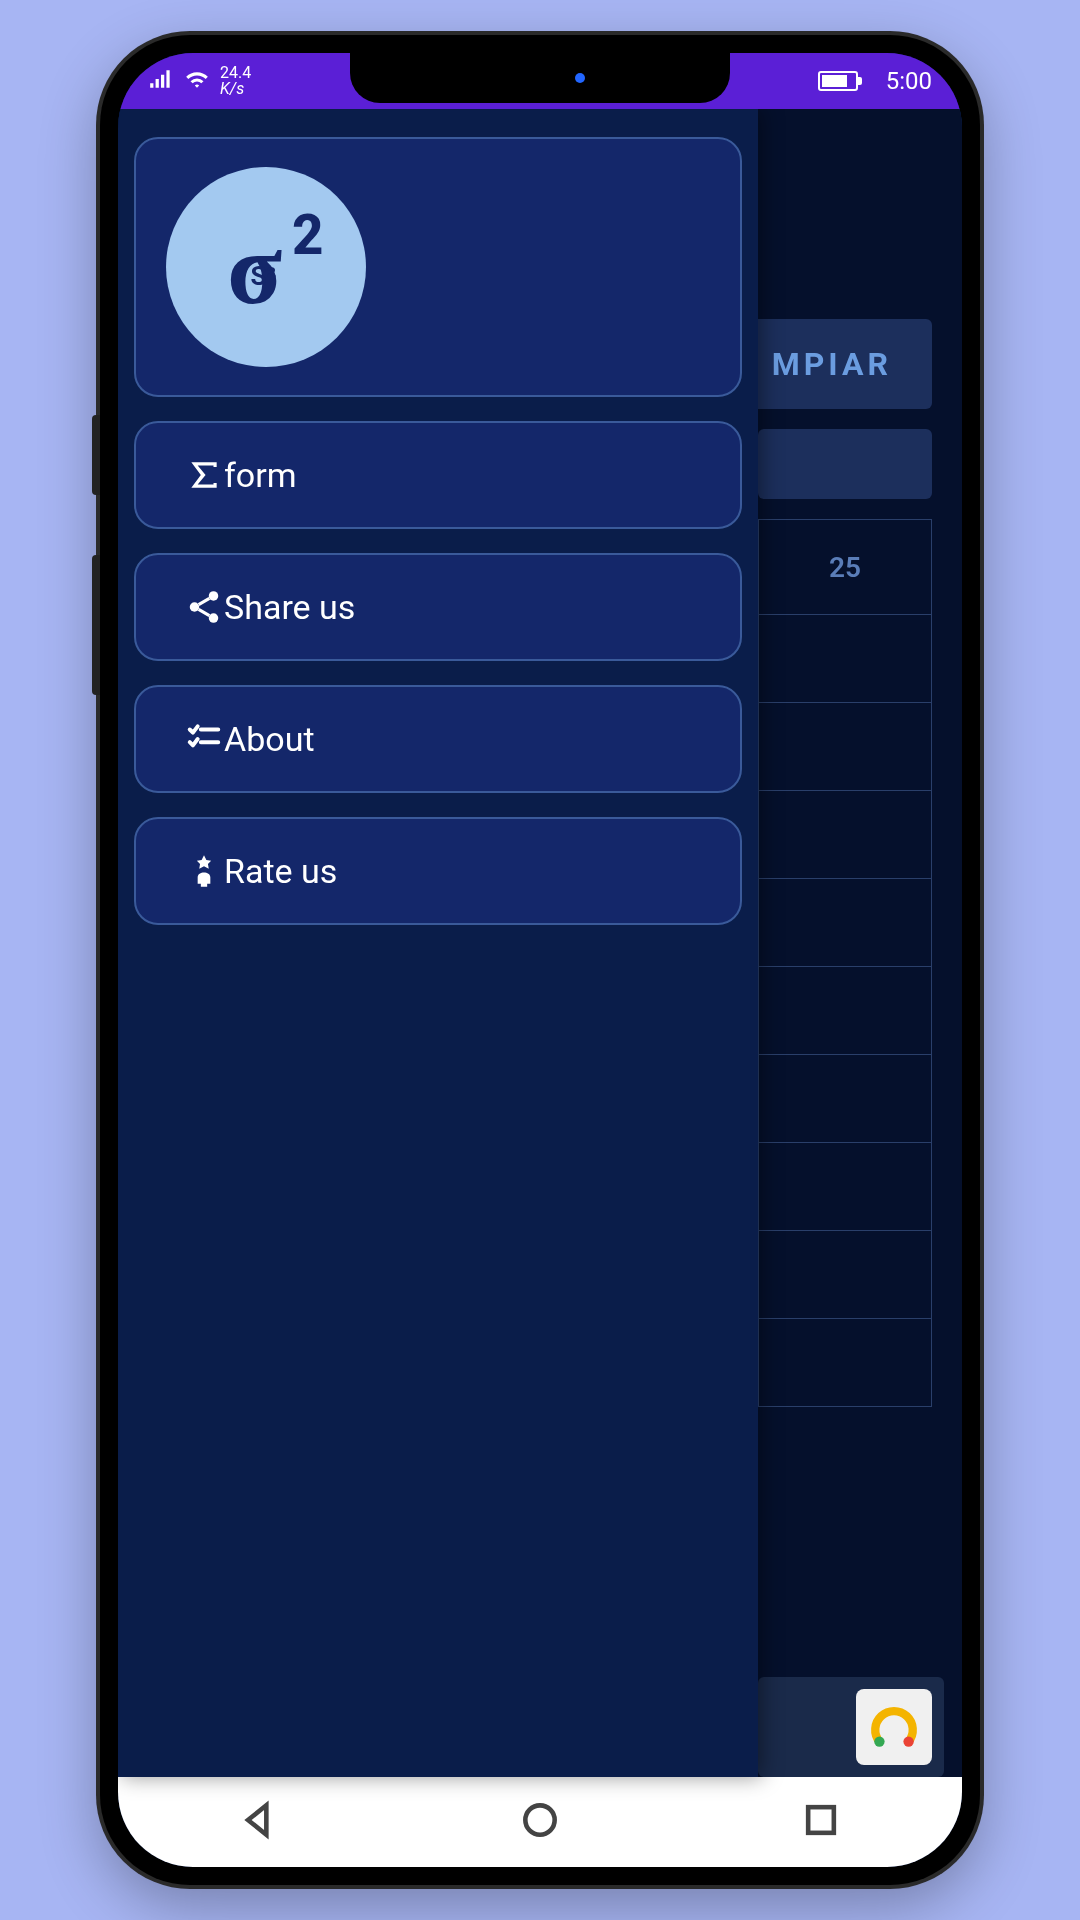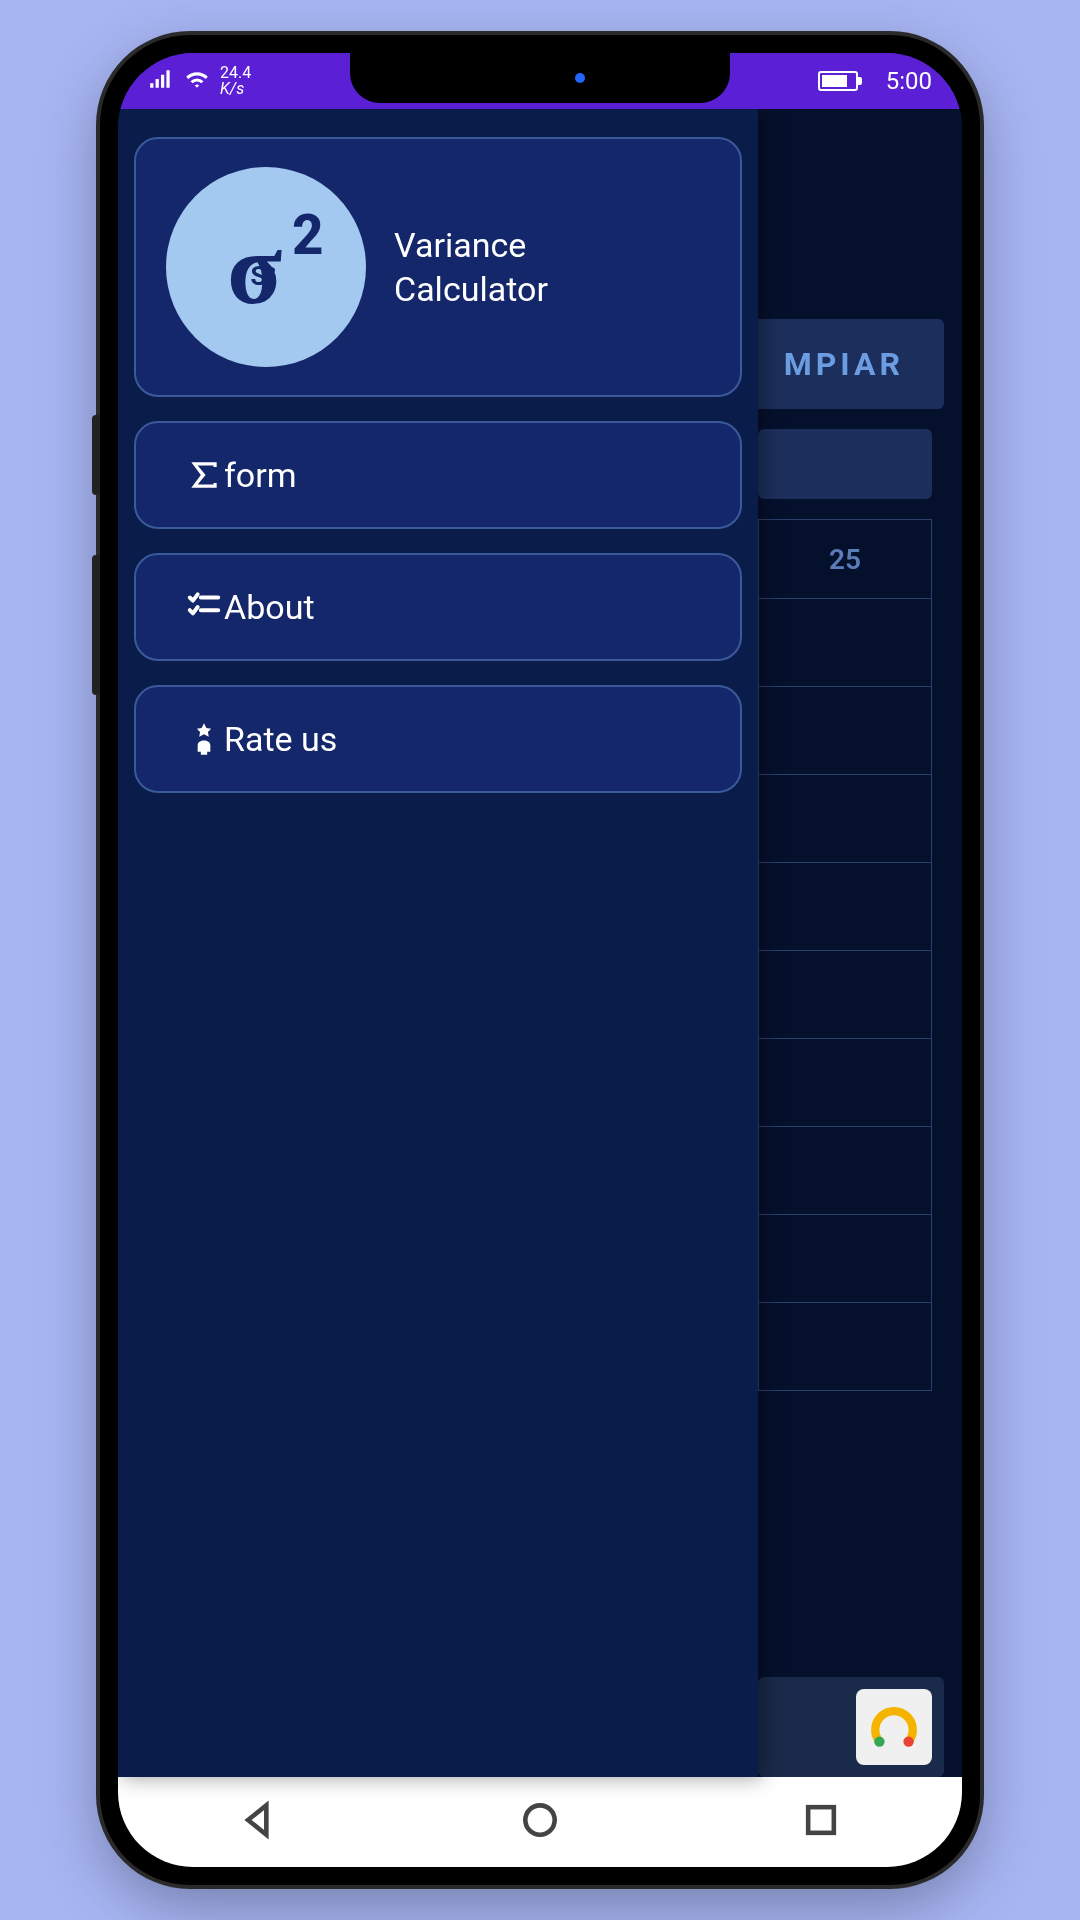--- a/index.html
+++ b/index.html
@@ -159,21 +159,21 @@
 }
 
 .bg-content {
   position: absolute;
   inset: 0;
   background: #05102c;
   color: #5a7db8;
 }
 .bg-btn {
   position: absolute;
-  right: 18px;
+  right: 30px;
   top: 210px;
   height: 90px;
   padding: 0 40px;
   background: #1c2f5c;
   color: #6b9de0;
   font-size: 32px;
   font-weight: 700;
   letter-spacing: 4px;
   display: flex;
   align-items: center;
@@ -189,21 +189,21 @@
   border-radius: 6px;
 }
 .bg-table {
   position: absolute;
   top: 410px;
   right: 30px;
   left: 640px;
   bottom: 340px;
 }
 .bg-cell-header {
-  height: 80px;
+  height: 96px;
   border: 1px solid #2a3f6a;
   display: flex;
   align-items: center;
   justify-content: center;
   font-size: 28px;
   font-weight: 600;
   color: #5a7db8;
 }
 .bg-row {
   height: 88px;
@@ -312,36 +312,43 @@
 
       <div class="drawer">
         <div class="header-card">
           <div class="logo-circle">
             <svg viewBox="0 0 100 100">
               <text x="20" y="78" font-size="78" font-weight="800" fill="#14276a" font-family="Georgia,serif">σ</text>
               <text x="38" y="64" font-size="20" font-weight="700" fill="#14276a">S²</text>
               <text x="70" y="40" font-size="42" font-weight="800" fill="#14276a">2</text>
             </svg>
           </div>
-          <div class="app-title">
-            <div>Variance</div>
-            <div>Calculator</div>
-          </div>
         </div>
 
         <div class="menu-item">
           <span class="menu-icon">
             <svg viewBox="0 0 24 24">
                 <path d="M4 4h16v3h-2V6H8l5 6-5 6h10v-1h2v3H4l6-8-6-8z"></path>
               </svg>
           </span>
           <span class="menu-label">form</span>
         </div>
 
 
+        <div class="menu-item">
+          <span class="menu-icon">
+            <svg viewBox="0 0 24 24">
+                <circle cx="18" cy="5" r="3"></circle>
+                <circle cx="6" cy="12" r="3"></circle>
+                <circle cx="18" cy="19" r="3"></circle>
+                <path d="M8.6 10.5l6.8-4M8.6 13.5l6.8 4" stroke="#fff" stroke-width="2" fill="none"></path>
+              </svg>
+          </span>
+          <span class="menu-label">Share us</span>
+        </div>
 
         <div class="menu-item">
           <span class="menu-icon">
             <svg viewBox="0 0 24 24">
                 <path d="M3 6l2 2 3-4M10 6h11M3 14l2 2 3-4M10 14h11" stroke="#fff" stroke-width="2.5" fill="none" stroke-linecap="round" stroke-linejoin="round"></path>
               </svg>
           </span>
           <span class="menu-label">About</span>
         </div>
 

